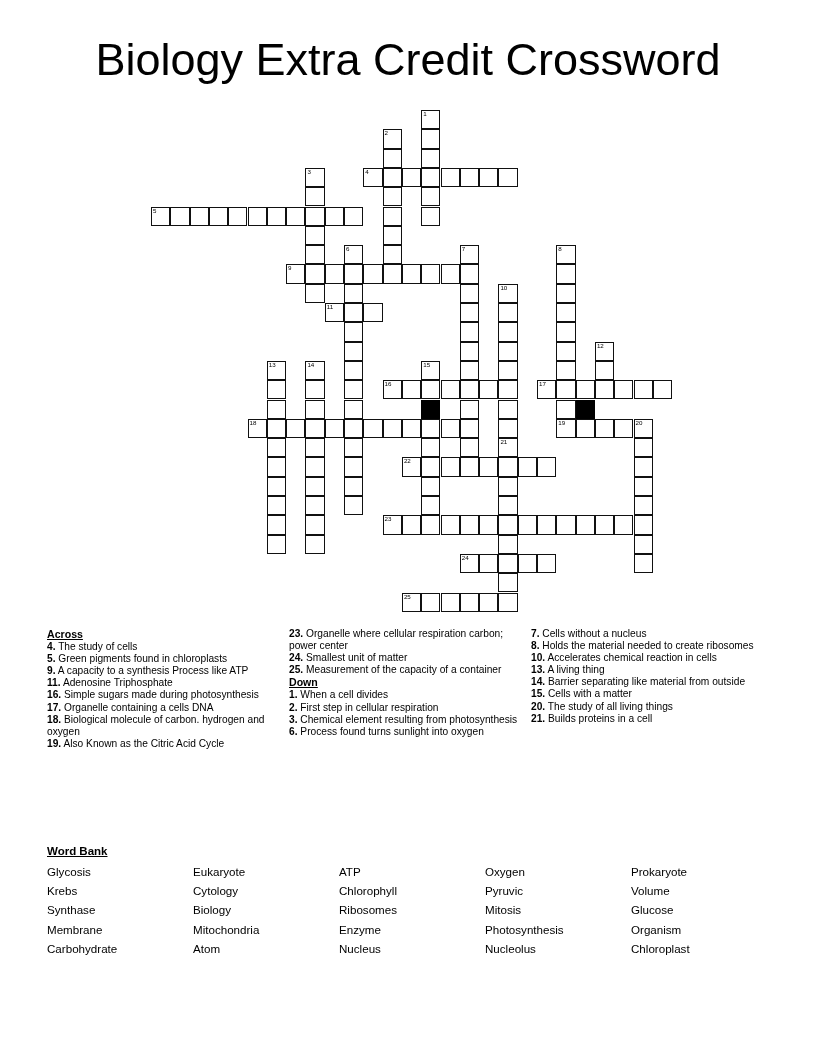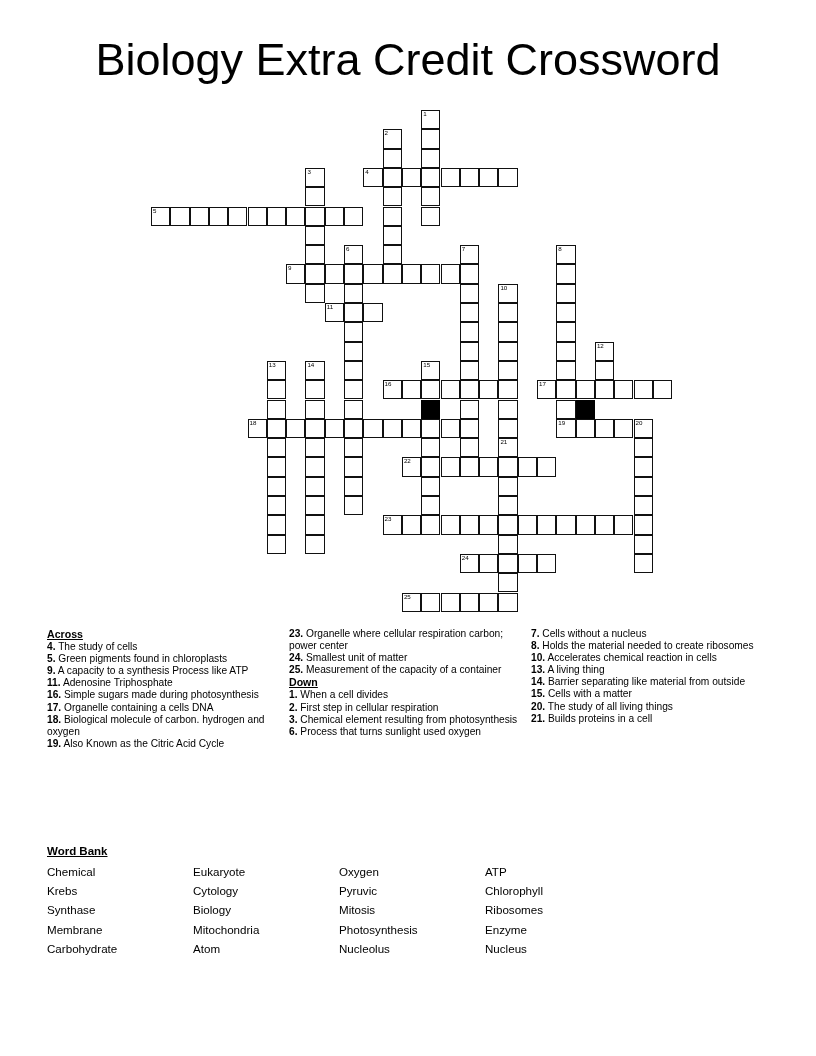--- a/index.html
+++ b/index.html
@@ -310,60 +310,67 @@
       <p><b>19.</b><span> Also Known as the Citric Acid Cycle</span></p>
     </div>
   <div class="clues" id="col-b">
       <p><b>23.</b><span> Organelle where cellular respiration carbon; power center</span></p>
       <p><b>24.</b><span> Smallest unit of matter</span></p>
       <p><b>25.</b><span> Measurement of the capacity of a container</span></p>
       <p class="hdr">Down</p>
       <p><b>1.</b><span> When a cell divides</span></p>
       <p><b>2.</b><span> First step in cellular respiration</span></p>
       <p><b>3.</b><span> Chemical element resulting from photosynthesis</span></p>
-      <p><b>6.</b><span> Process that turns sunlight used oxygen</span></p>
+      <p><b>6.</b><span> Process found turns sunlight into oxygen</span></p>
     </div>
   <div class="clues" id="col-c">
       <p><b>7.</b><span> Cells without a nucleus</span></p>
       <p><b>8.</b><span> Holds the material needed to create ribosomes</span></p>
       <p><b>10.</b><span> Accelerates chemical reaction in cells</span></p>
       <p><b>13.</b><span> A living thing</span></p>
       <p><b>14.</b><span> Barrier separating like material from outside</span></p>
       <p><b>15.</b><span> Cells with a matter</span></p>
       <p><b>20.</b><span> The study of all living things</span></p>
       <p><b>21.</b><span> Builds proteins in a cell</span></p>
     </div>
 
   <div id="wordbank">
     <div id="wb-title">Word Bank</div>
     <div id="wb-grid">
         <div class="wb-col">
-          <span class="wb-word">Chemical</span>
+          <span class="wb-word">Glycosis</span>
           <span class="wb-word">Krebs</span>
           <span class="wb-word">Synthase</span>
           <span class="wb-word">Membrane</span>
           <span class="wb-word">Carbohydrate</span>
         </div>
         <div class="wb-col">
           <span class="wb-word">Eukaryote</span>
           <span class="wb-word">Cytology</span>
           <span class="wb-word">Biology</span>
           <span class="wb-word">Mitochondria</span>
           <span class="wb-word">Atom</span>
         </div>
         <div class="wb-col">
+          <span class="wb-word">ATP</span>
+          <span class="wb-word">Chlorophyll</span>
+          <span class="wb-word">Ribosomes</span>
+          <span class="wb-word">Enzyme</span>
+          <span class="wb-word">Nucleus</span>
+        </div>
+        <div class="wb-col">
           <span class="wb-word">Oxygen</span>
           <span class="wb-word">Pyruvic</span>
           <span class="wb-word">Mitosis</span>
           <span class="wb-word">Photosynthesis</span>
           <span class="wb-word">Nucleolus</span>
         </div>
         <div class="wb-col">
-          <span class="wb-word">ATP</span>
-          <span class="wb-word">Chlorophyll</span>
-          <span class="wb-word">Ribosomes</span>
-          <span class="wb-word">Enzyme</span>
-          <span class="wb-word">Nucleus</span>
+          <span class="wb-word">Prokaryote</span>
+          <span class="wb-word">Volume</span>
+          <span class="wb-word">Glucose</span>
+          <span class="wb-word">Organism</span>
+          <span class="wb-word">Chloroplast</span>
         </div>
       </div>
   </div>
 
 </div>
 
 </body></html>

